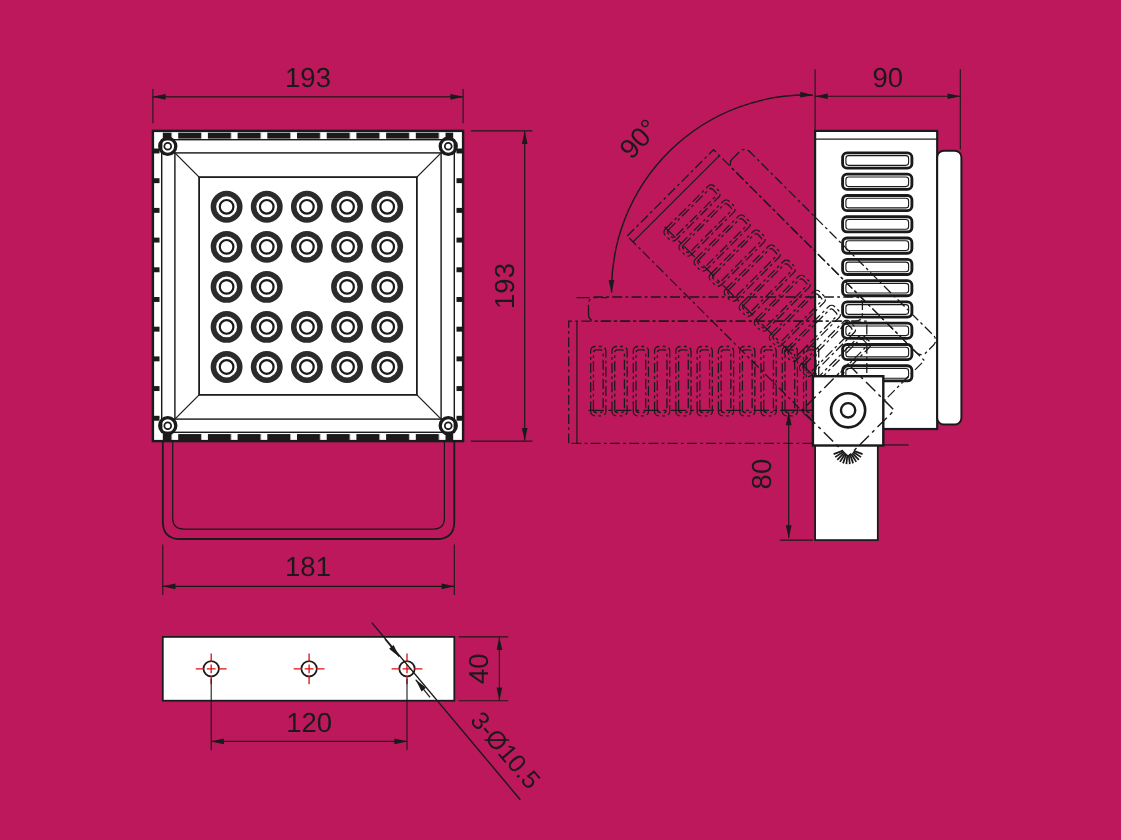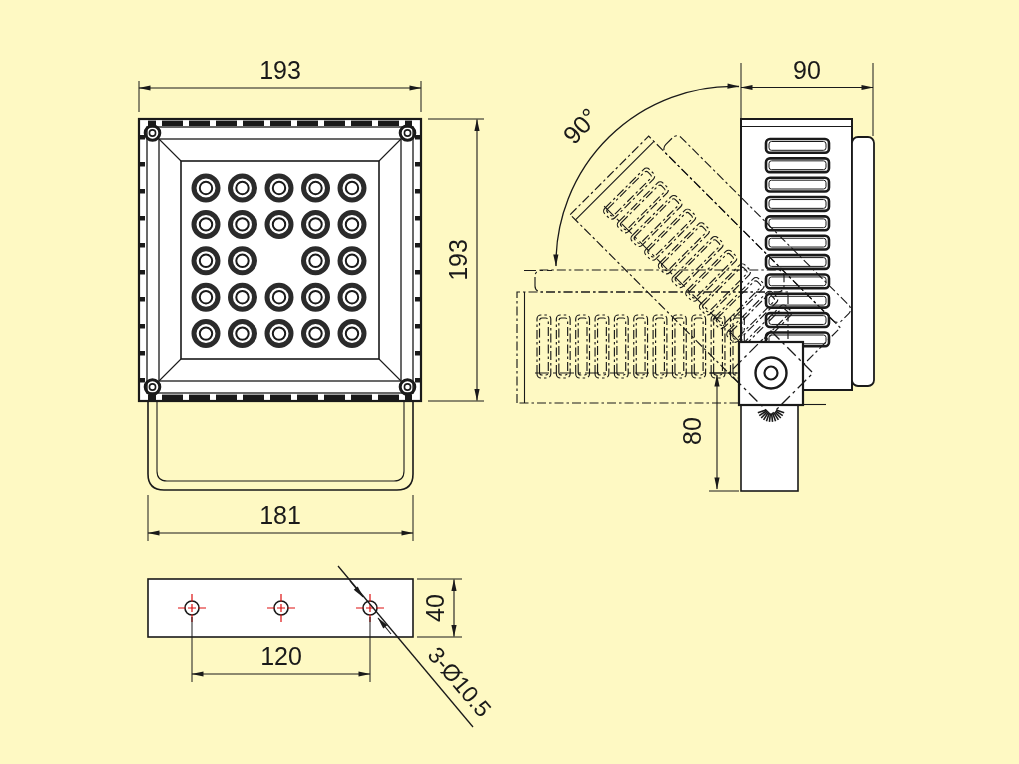--- a/index.html
+++ b/index.html
@@ -1,16 +1,16 @@
 <!DOCTYPE html>
 <html style="--line: #1a1a1a; --red: #dd1111;"><head>
 <meta charset="utf-8">
 <style>
   html,body{margin:0;padding:0;background:#ffffff;}
-  .page{width:1019px;height:764px;position:relative;background:#fef9c3;overflow:hidden;}
+  .page{width:1019px;height:764px;position:relative;background:#be185d;overflow:hidden;}
   svg{display:block;}
   text{font-family:"Liberation Sans","DejaVu Sans",sans-serif;fill:var(--line,#1a1a1a);}
   .dim-text{font-size:25px;}
   .callout-text{font-size:23px;}
   .ln{stroke:var(--line,#1a1a1a);fill:none;}
   .w1{stroke-width:1.1;}
   .w12{stroke-width:1.3;}
   .w15{stroke-width:1.6;}
   .w2{stroke-width:2.2;}
   .fillw{fill:#ffffff;}

